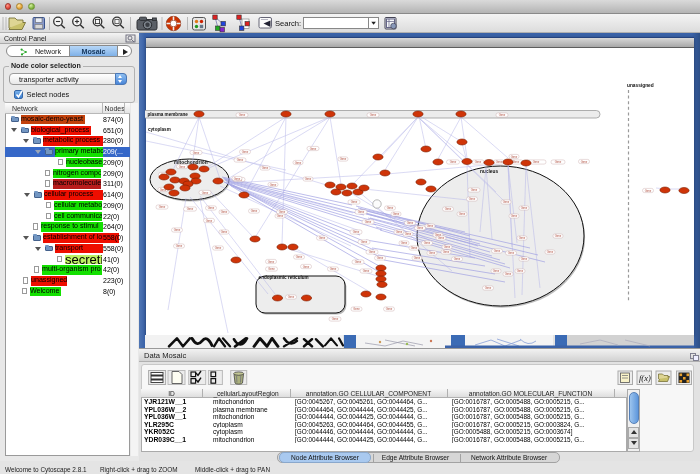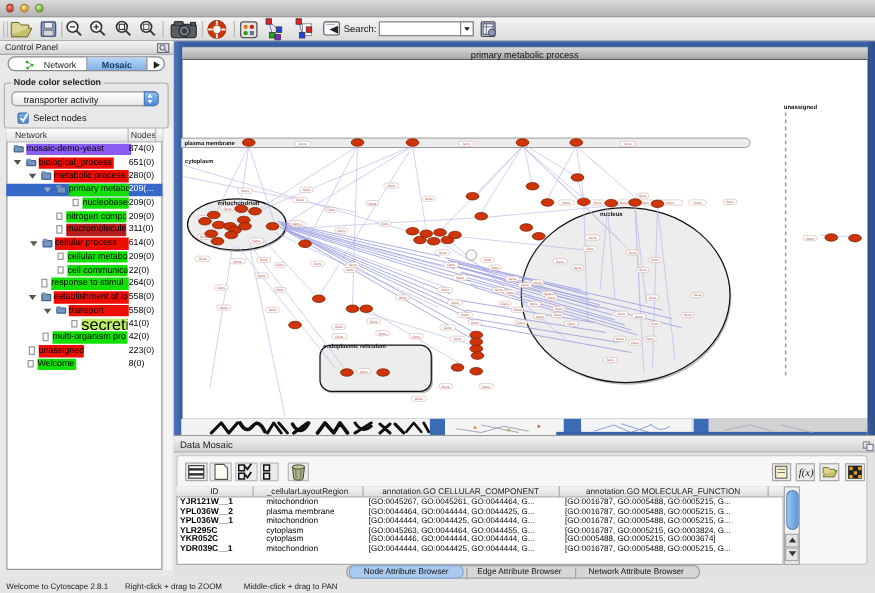--- a/index.html
+++ b/index.html
@@ -152,21 +152,21 @@
 
 <div class="abs" style="left:130.5px;top:103px;width:7.5px;height:353px;background:#f4f4f4"></div>
 <div class="abs" style="left:5px;top:103px;width:125px;height:353px;background:#fff;border:1px solid #9a9a9a"></div>
 <div class="abs" style="left:5px;top:103px;width:125px;height:10.5px;background:linear-gradient(#fdfdfd,#e3e3e3);border-bottom:1px solid #b8b8b8"></div>
 <div class="abs" style="left:12px;top:104.8px;font-size:7.0px;color:#333">Network</div>
 <div class="abs" style="left:104.5px;top:104.8px;font-size:7.0px;color:#333">Nodes</div>
 <div class="abs" style="left:101.5px;top:103px;width:1px;height:10.5px;background:#b8b8b8"></div>
 <div class="abs" style="left:124px;top:103px;width:1px;height:10.5px;background:#b8b8b8"></div>
 <div style="position:absolute;left:11px;top:116.9px;width:8px;height:5.6px;background:#7296c2;border:0.5px solid #44618c;border-radius:1px"></div>
     <div style="position:absolute;left:11px;top:115.9px;width:4px;height:2px;background:#7296c2;border-radius:1px 1px 0 0"></div>
-<div style="position:absolute;left:21px;top:114.9px;width:84px;height:9.4px;background:#8b5cf6;overflow:hidden;font-size:7.1px;line-height:9.2px;color:#000;white-space:nowrap">mosaic-demo-yeast</div>
+<div style="position:absolute;left:21px;top:114.9px;width:64px;height:9.4px;background:#c2410c;overflow:hidden;font-size:7.1px;line-height:9.2px;color:#000;white-space:nowrap">mosaic-demo-yeast</div>
 <div style="position:absolute;left:103px;top:114.9px;font-size:7.0px;line-height:9.2px;color:#000">874(0)</div>
 <div style="position:absolute;left:11px;top:128.4px;width:0;height:0;border-left:3px solid transparent;border-right:3px solid transparent;border-top:4px solid #555"></div>
 <div style="position:absolute;left:21px;top:127.6px;width:8px;height:5.6px;background:#7296c2;border:0.5px solid #44618c;border-radius:1px"></div>
     <div style="position:absolute;left:21px;top:126.6px;width:4px;height:2px;background:#7296c2;border-radius:1px 1px 0 0"></div>
 <div style="position:absolute;left:31px;top:125.6px;width:60px;height:9.4px;background:#ee0e00;overflow:hidden;font-size:7.1px;line-height:9.2px;color:#000;white-space:nowrap">biological_process</div>
 <div style="position:absolute;left:103px;top:125.6px;font-size:7.0px;line-height:9.2px;color:#000">651(0)</div>
 <div style="position:absolute;left:23px;top:139.2px;width:0;height:0;border-left:3px solid transparent;border-right:3px solid transparent;border-top:4px solid #555"></div>
 <div style="position:absolute;left:33px;top:138.4px;width:8px;height:5.6px;background:#7296c2;border:0.5px solid #44618c;border-radius:1px"></div>
     <div style="position:absolute;left:33px;top:137.4px;width:4px;height:2px;background:#7296c2;border-radius:1px 1px 0 0"></div>
 <div style="position:absolute;left:43px;top:136.4px;width:60px;height:9.4px;background:#ee0e00;overflow:hidden;font-size:7.1px;line-height:9.2px;color:#000;white-space:nowrap">metabolic process</div>
@@ -196,21 +196,21 @@
 <div style="position:absolute;left:103px;top:200.9px;font-size:7.0px;line-height:9.2px;color:#000">209(0)</div>
 <div style="position:absolute;left:46px;top:212.5px;width:5.2px;height:6.8px;background:#fff;border:0.6px solid #9a9a9a"></div>
 <div style="position:absolute;left:54px;top:211.7px;width:48px;height:9.4px;background:#13e000;overflow:hidden;font-size:7.1px;line-height:9.2px;color:#000;white-space:nowrap">cell communicat</div>
 <div style="position:absolute;left:103px;top:211.7px;font-size:7.0px;line-height:9.2px;color:#000">22(0)</div>
 <div style="position:absolute;left:33px;top:223.2px;width:5.2px;height:6.8px;background:#fff;border:0.6px solid #9a9a9a"></div>
 <div style="position:absolute;left:41px;top:222.4px;width:62px;height:9.4px;background:#13e000;overflow:hidden;font-size:7.1px;line-height:9.2px;color:#000;white-space:nowrap">response to stimul</div>
 <div style="position:absolute;left:103px;top:222.4px;font-size:7.0px;line-height:9.2px;color:#000">264(0)</div>
 <div style="position:absolute;left:23px;top:236.0px;width:0;height:0;border-left:3px solid transparent;border-right:3px solid transparent;border-top:4px solid #555"></div>
 <div style="position:absolute;left:33px;top:235.2px;width:8px;height:5.6px;background:#7296c2;border:0.5px solid #44618c;border-radius:1px"></div>
     <div style="position:absolute;left:33px;top:234.2px;width:4px;height:2px;background:#7296c2;border-radius:1px 1px 0 0"></div>
-<div style="position:absolute;left:43px;top:233.2px;width:60px;height:9.4px;background:#ee0e00;overflow:hidden;font-size:7.1px;line-height:9.2px;color:#000;white-space:nowrap">establishment of lo</div>
+<div style="position:absolute;left:43px;top:233.2px;width:76px;height:9.4px;background:#ee0e00;overflow:hidden;font-size:7.1px;line-height:9.2px;color:#000;white-space:nowrap">establishment of lo</div>
 <div style="position:absolute;left:103px;top:233.2px;font-size:7.0px;line-height:9.2px;color:#000">558(0)</div>
 <div style="position:absolute;left:35px;top:246.7px;width:0;height:0;border-left:3px solid transparent;border-right:3px solid transparent;border-top:4px solid #555"></div>
 <div style="position:absolute;left:45px;top:245.9px;width:8px;height:5.6px;background:#7296c2;border:0.5px solid #44618c;border-radius:1px"></div>
     <div style="position:absolute;left:45px;top:244.9px;width:4px;height:2px;background:#7296c2;border-radius:1px 1px 0 0"></div>
 <div style="position:absolute;left:55px;top:243.9px;width:48px;height:9.4px;background:#ee0e00;overflow:hidden;font-size:7.1px;line-height:9.2px;color:#000;white-space:nowrap">transport</div>
 <div style="position:absolute;left:103px;top:243.9px;font-size:7.0px;line-height:9.2px;color:#000">558(0)</div>
 <div style="position:absolute;left:57px;top:255.5px;width:5.2px;height:6.8px;background:#fff;border:0.6px solid #9a9a9a"></div>
 <div style="position:absolute;left:65px;top:254.7px;width:37px;height:9.4px;background:#bef264;overflow:hidden;font-size:13px;line-height:9.2px;color:#000;white-space:nowrap">secretion</div>
 <div style="position:absolute;left:103px;top:254.7px;font-size:7.0px;line-height:9.2px;color:#000">41(0)</div>
 <div style="position:absolute;left:34px;top:266.2px;width:5.2px;height:6.8px;background:#fff;border:0.6px solid #9a9a9a"></div>
@@ -220,21 +220,20 @@
 <div style="position:absolute;left:31px;top:276.2px;width:36px;height:9.4px;background:#ee0e00;overflow:hidden;font-size:7.1px;line-height:9.2px;color:#000;white-space:nowrap">unassigned</div>
 <div style="position:absolute;left:103px;top:276.2px;font-size:7.0px;line-height:9.2px;color:#000">223(0)</div>
 <div style="position:absolute;left:22px;top:287.7px;width:5.2px;height:6.8px;background:#fff;border:0.6px solid #9a9a9a"></div>
 <div style="position:absolute;left:30px;top:286.9px;width:31px;height:9.4px;background:#13e000;overflow:hidden;font-size:7.1px;line-height:9.2px;color:#000;white-space:nowrap">Welcome</div>
 <div style="position:absolute;left:103px;top:286.9px;font-size:7.0px;line-height:9.2px;color:#000">8(0)</div>
 
 <div class="abs" style="left:139px;top:33px;width:561px;height:315px;background:linear-gradient(90deg,#5076b4,#3a62a8 6px,#3a62a8 553px,#2d4f86)"></div>
 
 <div class="abs" style="left:145.5px;top:36.5px;width:548.5px;height:298.5px;background:#fff;border-top:1px solid #25427c;box-shadow:0 1px 3px rgba(0,0,0,0.4)"></div>
 <div class="abs" style="left:145.5px;top:37.5px;width:548.5px;height:10px;background:linear-gradient(#d8d8d8,#a8a8a8);border-bottom:1px solid #5e5e5e"></div>
-<div class="abs" style="left:145.5px;top:38.5px;width:548.5px;text-align:center;font-size:7.4px;color:#111">primary metabolic process</div>
 <svg width="549" height="287" style="position:absolute;left:145px;top:48px">
 <g>
 <rect x="-5" y="62.5" width="460" height="7.5" rx="3.7" fill="#ececec" stroke="#9a9a9a" stroke-width="0.8"></rect>
 <text x="2.5" y="68.3" font-size="4.6" font-weight="bold" fill="#111">plasma membrane</text>
 <text x="3" y="82.5" font-size="4.6" font-weight="bold" fill="#111">cytoplasm</text>
 <ellipse cx="45.4" cy="133.0" rx="39.5" ry="20.5" fill="#00000042"></ellipse>
 <ellipse cx="44.5" cy="131.5" rx="39.5" ry="20.5" fill="#ededed" stroke="#111" stroke-width="1"></ellipse>
 <text x="29" y="116" font-size="4.8" font-weight="bold" fill="#111">mitochondrion</text>
 <ellipse cx="356.6" cy="189.7" rx="83.5" ry="70" fill="#00000042"></ellipse>
 <ellipse cx="355.5" cy="188" rx="83.5" ry="70" fill="#ededed" stroke="#111" stroke-width="1"></ellipse>

